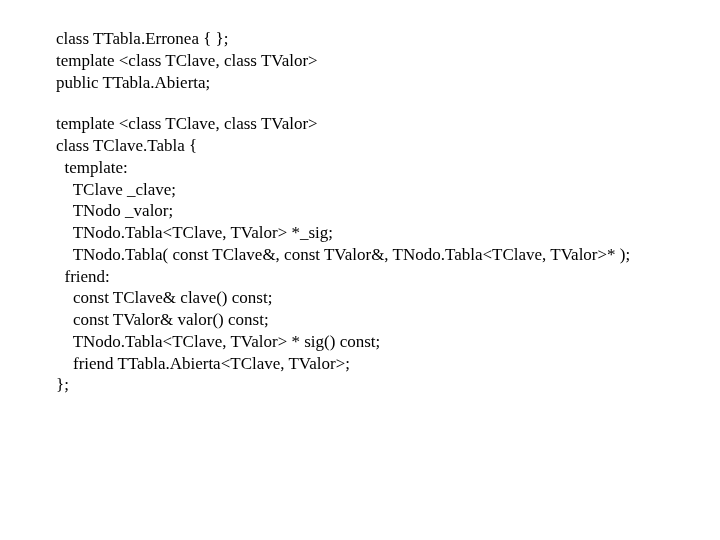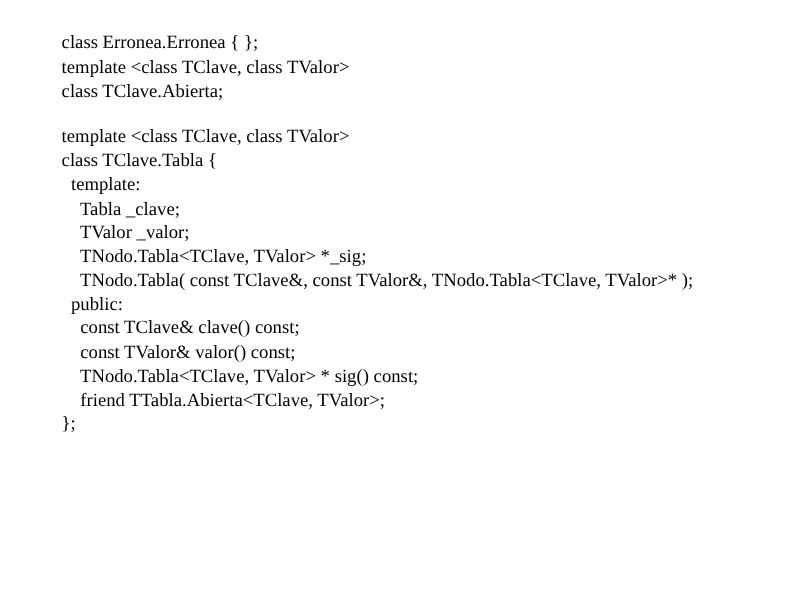--- a/index.html
+++ b/index.html
@@ -20,30 +20,30 @@
     white-space: pre;
   }
   .gap {
     height: 20px;
   }
 </style>
 </head>
 <body>
 
 <div class="page">
-  <div class="codeblock"><span>class Erronea.Erronea { };</span>
+  <div class="codeblock"><span>class TTabla.Erronea { };</span>
 <span>template &lt;class TClave, class TValor&gt;</span>
-<span>class TClave.Abierta;</span></div>
+<span>public TTabla.Abierta;</span></div>
   <div class="gap"></div>
   <div class="codeblock"><span>template &lt;class TClave, class TValor&gt;</span>
 <span>class TClave.Tabla {</span>
 <span>  template:</span>
-<span>    Tabla _clave;</span>
-<span>    TValor _valor;</span>
+<span>    TClave _clave;</span>
+<span>    TNodo _valor;</span>
 <span>    TNodo.Tabla&lt;TClave, TValor&gt; *_sig;</span>
 <span>    TNodo.Tabla( const TClave&amp;, const TValor&amp;, TNodo.Tabla&lt;TClave, TValor&gt;* );</span>
-<span>  public:</span>
+<span>  friend:</span>
 <span>    const TClave&amp; clave() const;</span>
 <span>    const TValor&amp; valor() const;</span>
 <span>    TNodo.Tabla&lt;TClave, TValor&gt; * sig() const;</span>
 <span>    friend TTabla.Abierta&lt;TClave, TValor&gt;;</span>
 <span>};</span></div>
 </div>
 
 </body></html>

